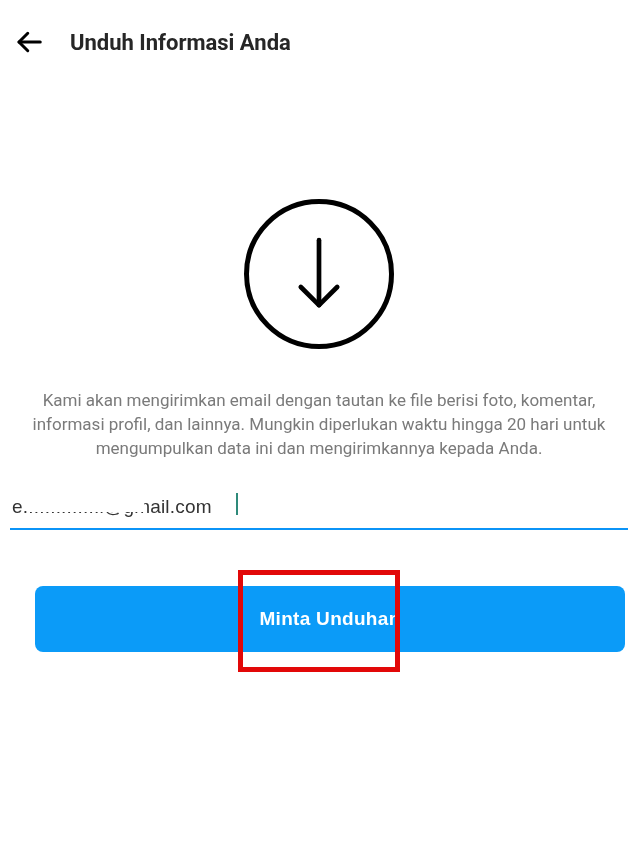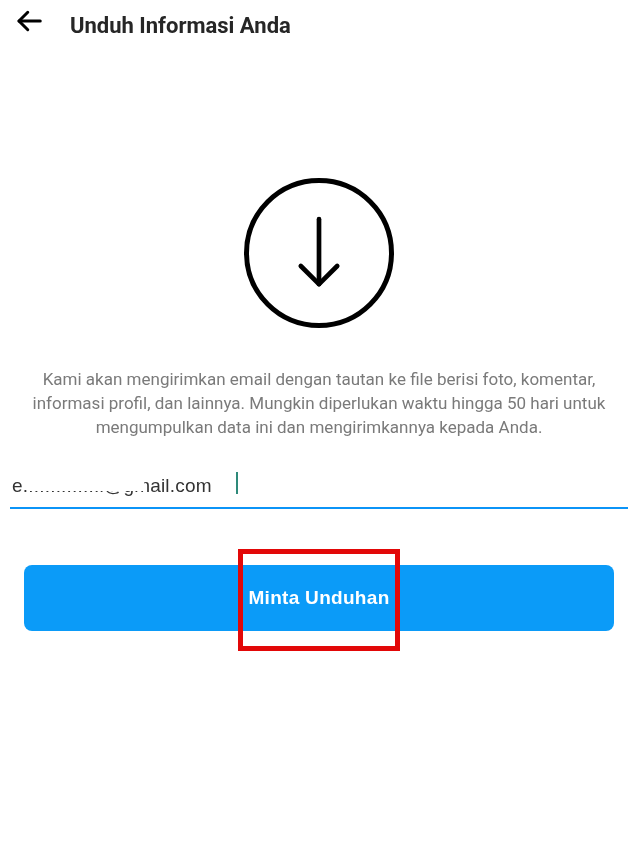--- a/index.html
+++ b/index.html
@@ -1,29 +1,29 @@
 <!DOCTYPE html>
 <html><head>
   <meta charset="utf-8">
   <style>
     * { box-sizing: border-box; margin: 0; padding: 0; }
     body { width: 638px; height: 841px; background: #fff; font-family: -apple-system, BlinkMacSystemFont, "Segoe UI", Roboto, Helvetica, Arial, sans-serif; color: #262626; overflow: hidden; position: relative; }
-    .header { display: flex; align-items: flex-end; padding: 4px 12px 10px; }
+    .header { display: flex; align-items: center; padding: 25px 12px 10px; }
     .back { width: 34px; height: 34px; display: flex; align-items: center; justify-content: center; margin-right: 24px; cursor: pointer; }
     .title { font-size: 22px; font-weight: 700; }
     .content { padding: 0 10px; text-align: center; }
     .big-icon { width: 150px; height: 150px; border: 5px solid #000; border-radius: 50%; margin: 130px auto 40px; display: flex; align-items: center; justify-content: center; }
     .heading { font-size: 30px; font-weight: 400; line-height: 1.34; margin: 20px 8px 30px; color: #000; }
     .desc { font-size: 17px; color: #7a7a7a; line-height: 1.4; margin: 0 0 30px; }
     .email-row { position: relative; margin: 10px 0 0; }
     .email-input { width: 100%; border: none; border-bottom: 2px solid #0b94f7; background: transparent; font-size: 19px; padding: 6px 2px 10px; outline: none; color: #333; letter-spacing: .2px; }
     .caret { position: absolute; left: 226px; top: 3px; width: 2px; height: 22px; background: #2e8a7a; }
     .redacted { position: absolute; left: 20px; top: 6px; width: 114px; height: 16px; background: #fff; }
     .btn-wrap { position: relative; margin: 56px 14px 0; }
-    .primary-btn { width: 100%; background: #0b9bf8; color: #fff; font-size: 19px; font-weight: 600; border: none; border-radius: 8px; padding: 22px 0; cursor: pointer; letter-spacing: .3px; }
+    .primary-btn { width: 100%; background: #0b9bf8; color: #fff; font-size: 19px; font-weight: 600; border: none; border-radius: 8px; padding: 22px 0; cursor: pointer; letter-spacing: .3px; margin-left: 11px; }
     .highlight-box { position: absolute; top: -16px; left: 50%; transform: translateX(-50%); width: 162px; height: 102px; border: 5px solid #e20808; pointer-events: none; }
   </style>
 </head>
 <body>
 
 <div class="header">
   <div class="back">
     <svg width="30" height="30" viewBox="0 0 24 24" fill="none" stroke="#000" stroke-width="2.4" stroke-linecap="round" stroke-linejoin="round">
         <line x1="21" y1="12" x2="4" y2="12"></line>
         <polyline points="11 5 4 12 11 19"></polyline>
@@ -32,21 +32,21 @@
   <div class="title">Unduh Informasi Anda</div>
 </div>
 
 <div class="content">
   <div class="big-icon">
     <svg width="64" height="78" viewBox="0 0 24 30" fill="none" stroke="#000" stroke-width="1.8" stroke-linecap="round" stroke-linejoin="round">
         <line x1="12" y1="2" x2="12" y2="27"></line>
         <polyline points="5 20 12 27 19 20"></polyline>
       </svg>
   </div>
-  <p class="desc">Kami akan mengirimkan email dengan tautan ke file berisi foto, komentar, informasi profil, dan lainnya. Mungkin diperlukan waktu hingga 50 hari untuk mengumpulkan data ini dan mengirimkannya kepada Anda.</p>
+  <p class="desc">Kami akan mengirimkan email dengan tautan ke file berisi foto, komentar, informasi profil, dan lainnya. Mungkin diperlukan waktu hingga 20 hari untuk mengumpulkan data ini dan mengirimkannya kepada Anda.</p>
   <div class="email-row">
     <input class="email-input" type="text" value="e..............i@gmail.com" style="">
     <div class="redacted"></div>
     <div class="caret"></div>
   </div>
   <div class="btn-wrap">
     <button class="primary-btn">Minta Unduhan</button>
     <div class="highlight-box"></div>
   </div>
 </div>

